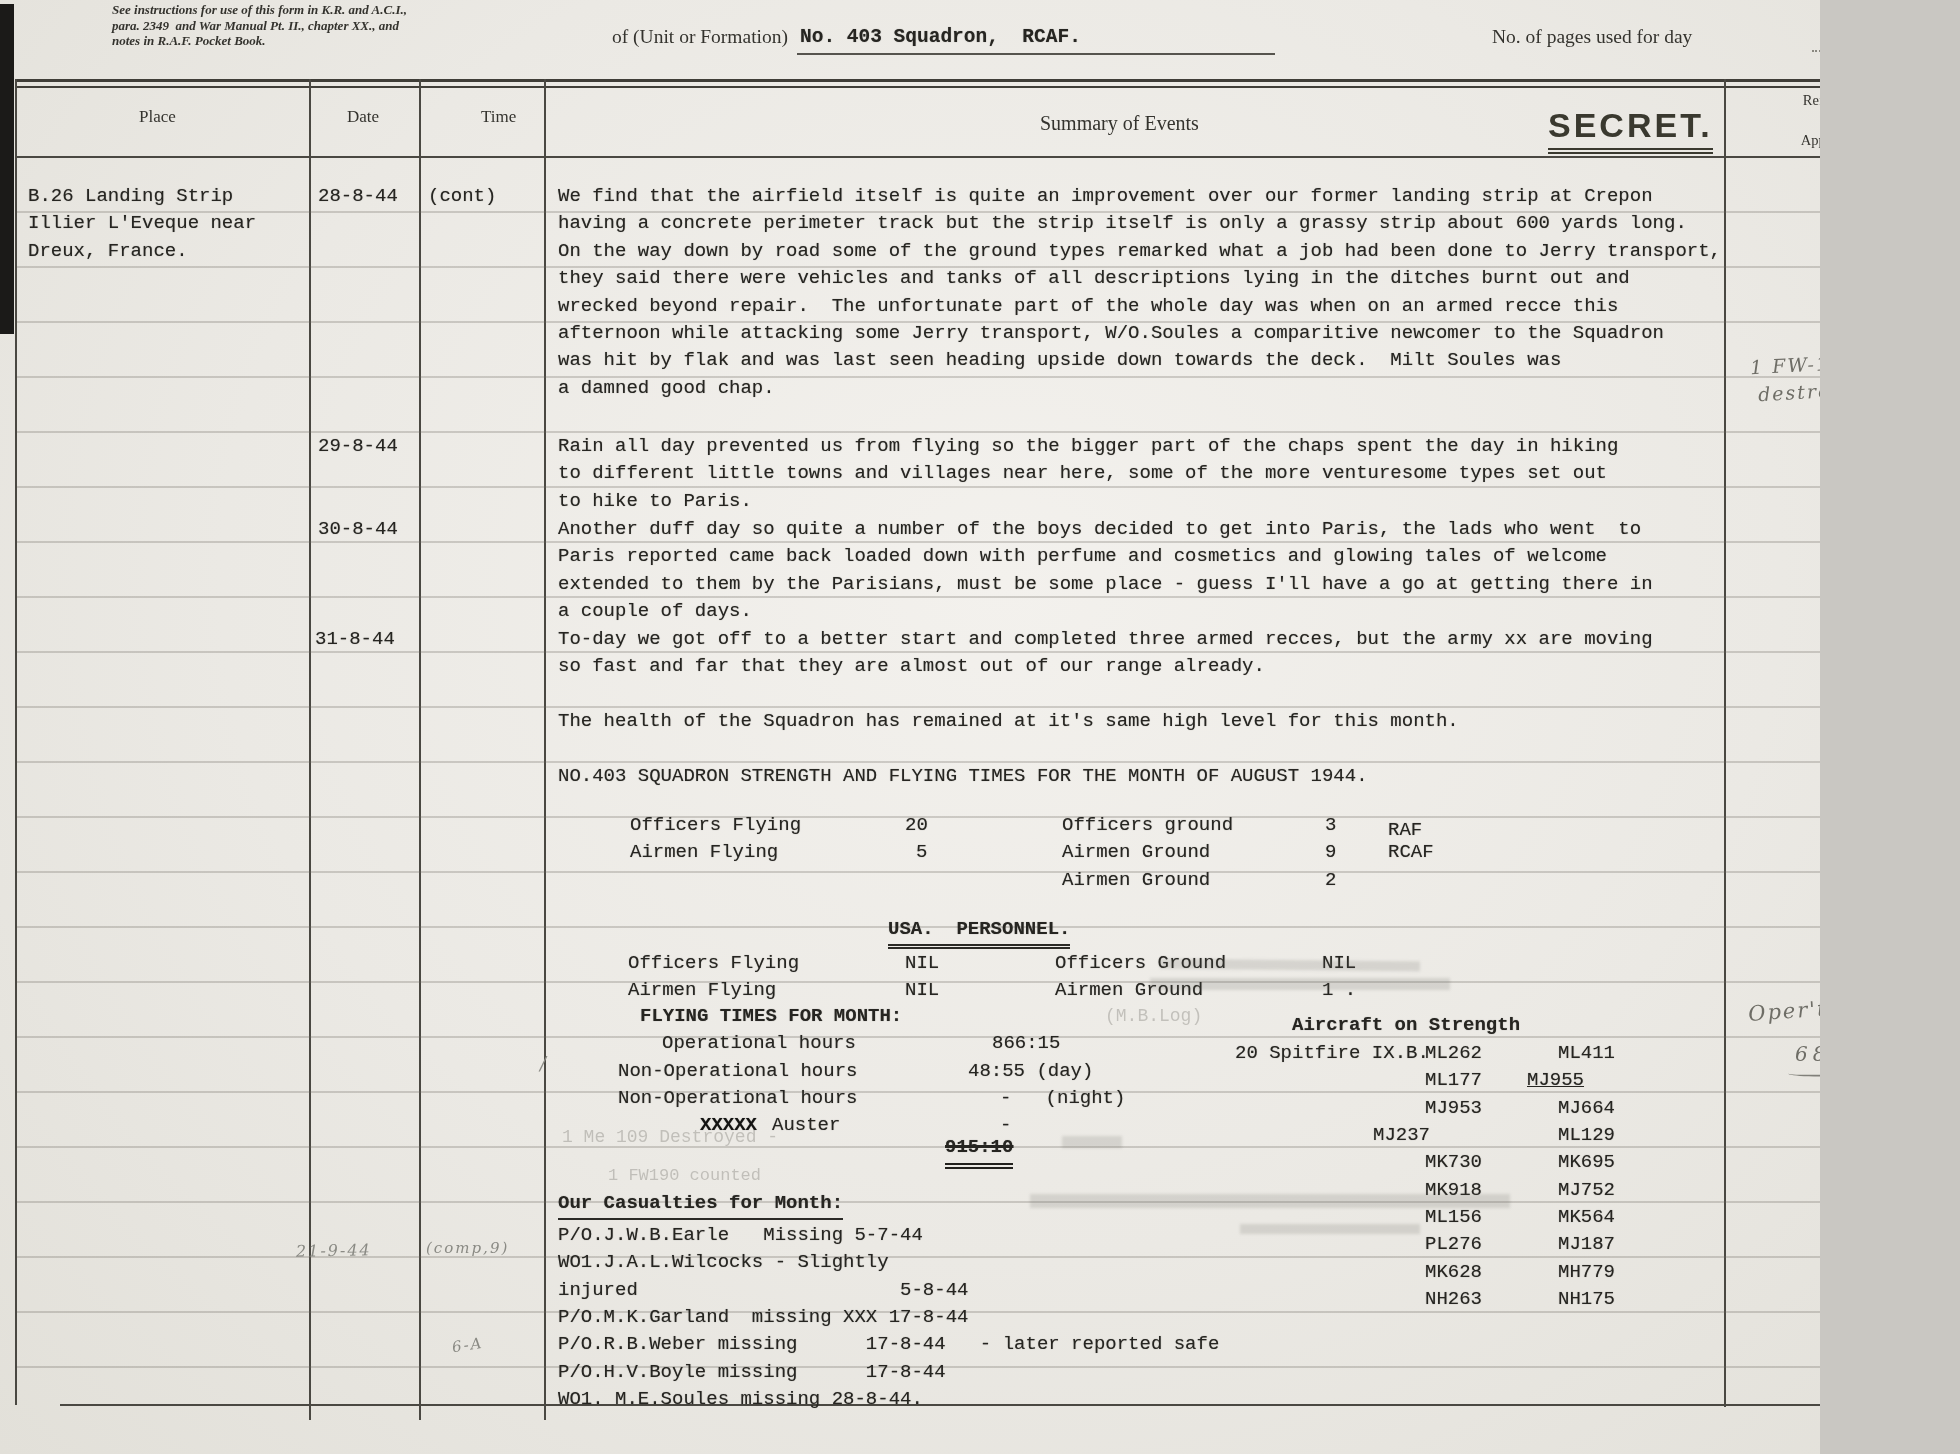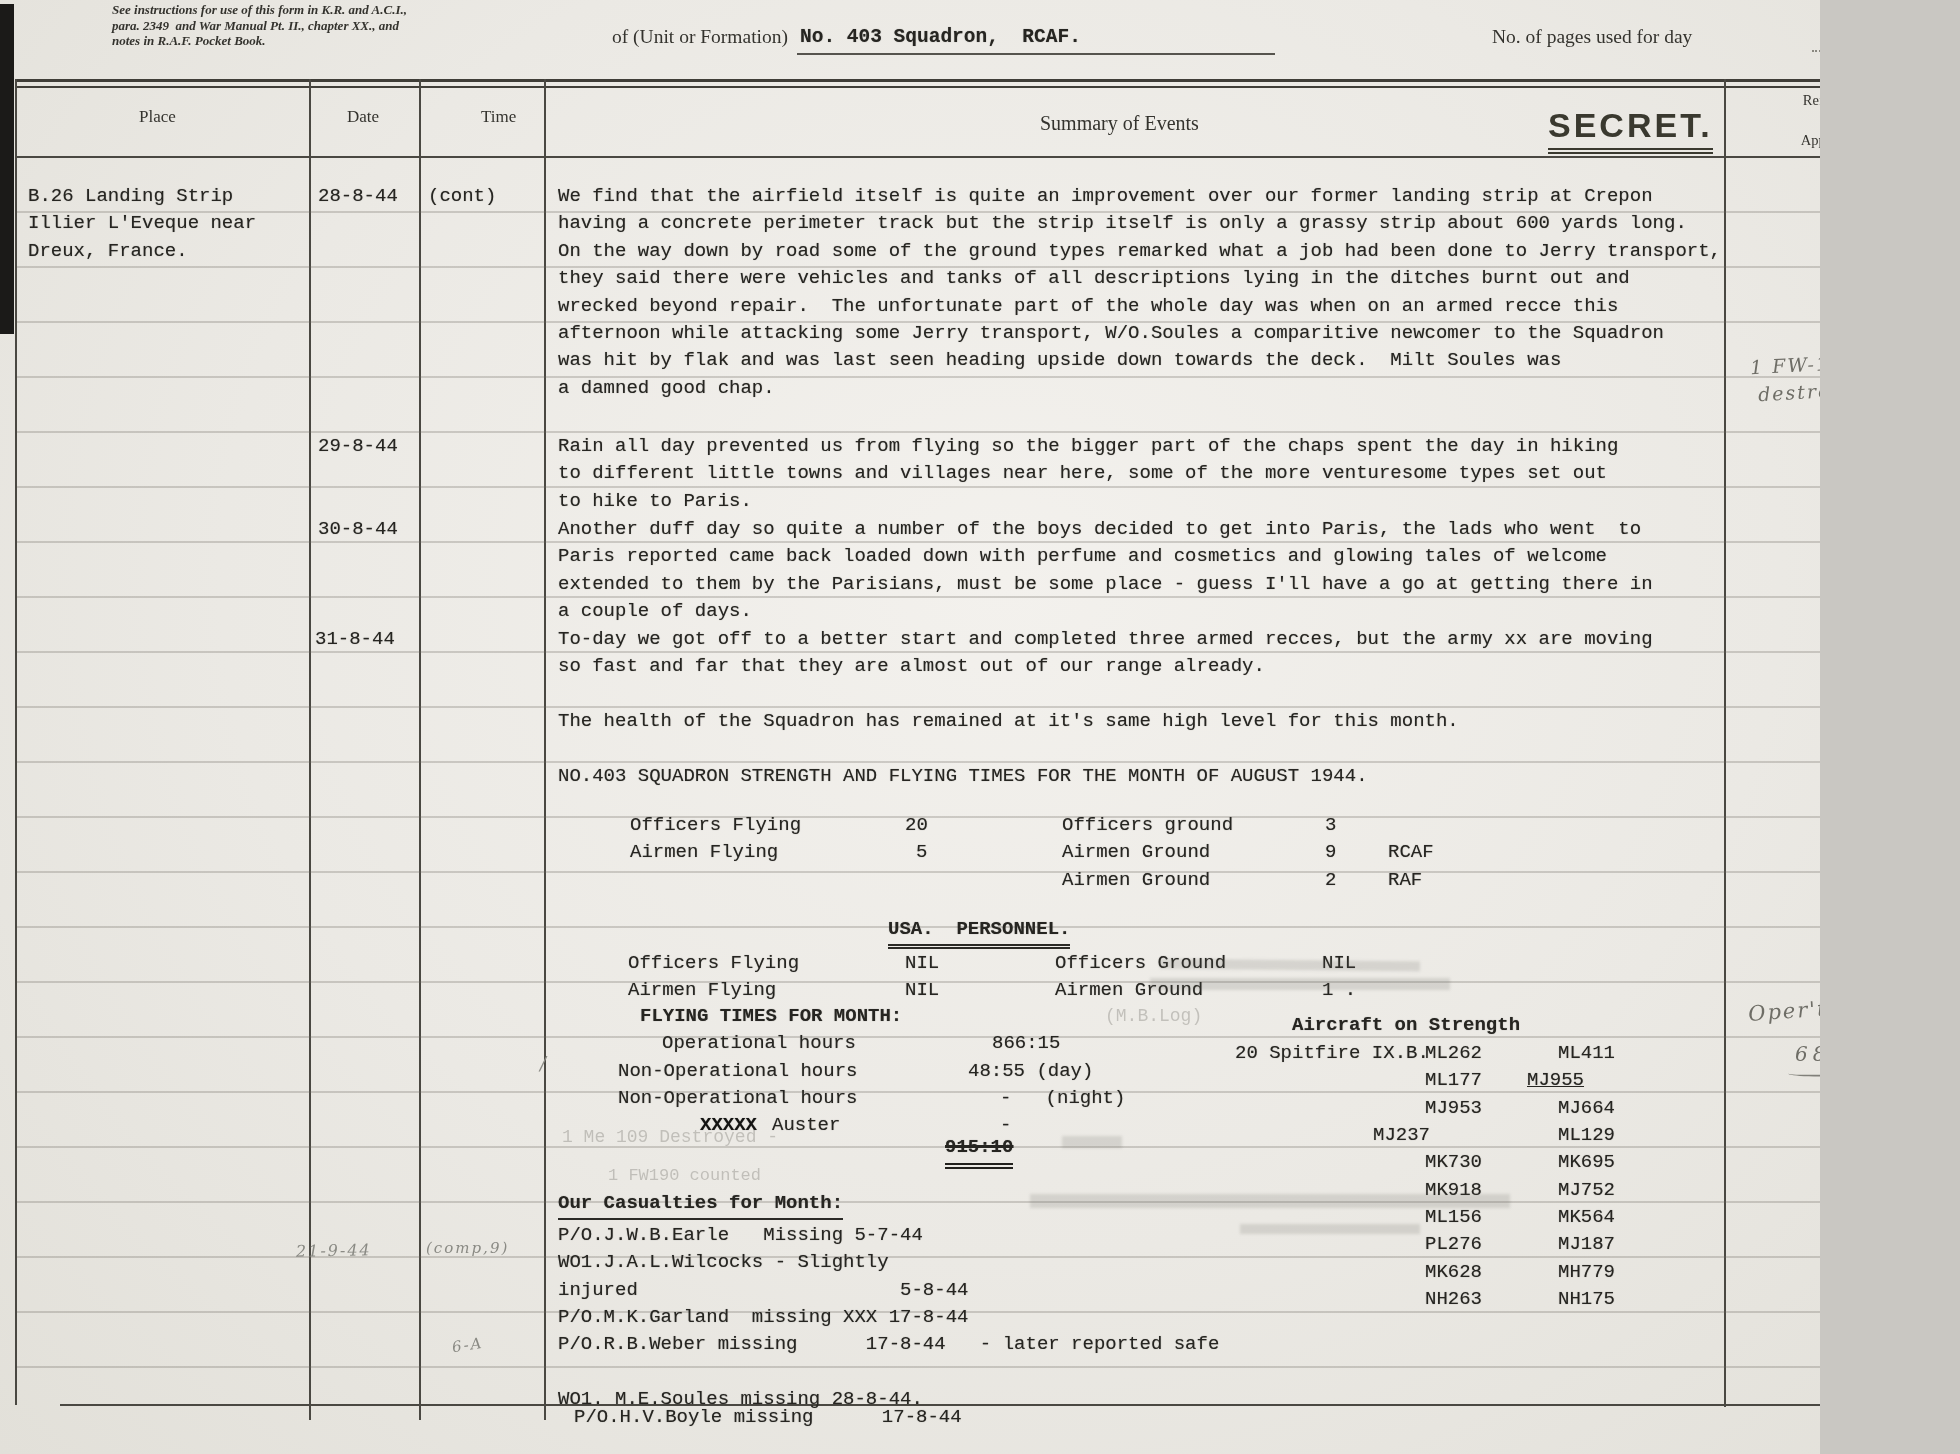--- a/index.html
+++ b/index.html
@@ -117,21 +117,21 @@
   <div class="t" style="left:1325px;top:812px;">3</div>
 
   <div class="t" style="left:630px;top:839px;">Airmen Flying</div>
   <div class="t" style="left:916px;top:839px;">5</div>
   <div class="t" style="left:1062px;top:839px;">Airmen Ground</div>
   <div class="t" style="left:1325px;top:839px;">9</div>
   <div class="t" style="left:1388px;top:839px;">RCAF</div>
 
   <div class="t" style="left:1062px;top:867px;">Airmen Ground</div>
   <div class="t" style="left:1325px;top:867px;">2</div>
-  <div class="t" style="left:1388px;top:867px;">RAF</div>
+  <div class="t" style="left:1388px;top:817px;">RAF</div>
 
   <div class="t b dblunder" style="left:888px;top:916px;">USA.  PERSONNEL.</div>
   <div class="t" style="left:628px;top:950px;">Officers Flying</div>
   <div class="t" style="left:905px;top:950px;">NIL</div>
   <div class="t" style="left:1055px;top:950px;">Officers Ground</div>
   <div class="t" style="left:1322px;top:950px;">NIL</div>
   <div class="t" style="left:628px;top:977px;">Airmen Flying</div>
   <div class="t" style="left:905px;top:977px;">NIL</div>
   <div class="t" style="left:1055px;top:977px;">Airmen Ground</div>
   <div class="t" style="left:1322px;top:977px;">1 .</div>
@@ -170,21 +170,21 @@
   <div class="t" style="left:1558px;top:1259px;">MH779</div>
   <div class="t" style="left:1425px;top:1286px;">NH263</div>
   <div class="t" style="left:1558px;top:1286px;">NH175</div>
 
   <div class="t b under" style="left:558px;top:1190px;">Our Casualties for Month:</div>
   <div class="t" style="left:558px;top:1222px;">P/O.J.W.B.Earle   Missing 5-7-44</div>
   <div class="t" style="left:558px;top:1249px;">WO1.J.A.L.Wilcocks - Slightly</div>
   <div class="t" style="left:558px;top:1277px;">injured                       5-8-44</div>
   <div class="t" style="left:558px;top:1304px;">P/O.M.K.Garland  missing XXX 17-8-44</div>
   <div class="t" style="left:558px;top:1331px;">P/O.R.B.Weber missing      17-8-44   - later reported safe</div>
-  <div class="t" style="left:558px;top:1404px;margin-left:16px;">P/O.H.V.Boyle missing      17-8-44</div>
+  <div class="t" style="left:558px;top:1359px;">P/O.H.V.Boyle missing      17-8-44</div>
   <div class="t" style="left:558px;top:1386px;">WO1. M.E.Soules missing 28-8-44.</div>
 
   <div class="h" style="left:1748px;top:995px;font-size:21px;transform:rotate(-4deg);">Oper'td sorties:</div>
   <div class="h" style="left:1795px;top:1042px;font-size:20px;letter-spacing:5px;">682.</div>
   <div class="swoosh" style="left:1788px;top:1066px;width:140px;height:8px;transform:rotate(-2deg);"></div>
   <div class="h" style="left:1858px;top:1088px;font-size:15px;transform:rotate(-6deg);">V.H.H.</div>
   <div class="swoosh" style="left:1848px;top:1110px;width:90px;height:8px;transform:rotate(-8deg);"></div>
 
   <div class="h" style="left:296px;top:1241px;font-size:16px;color:#8a8a84;transform:rotate(-1deg);">21-9-44</div>
   <div class="h" style="left:426px;top:1239px;font-size:15px;color:#8a8a84;">(comp,9)</div>

